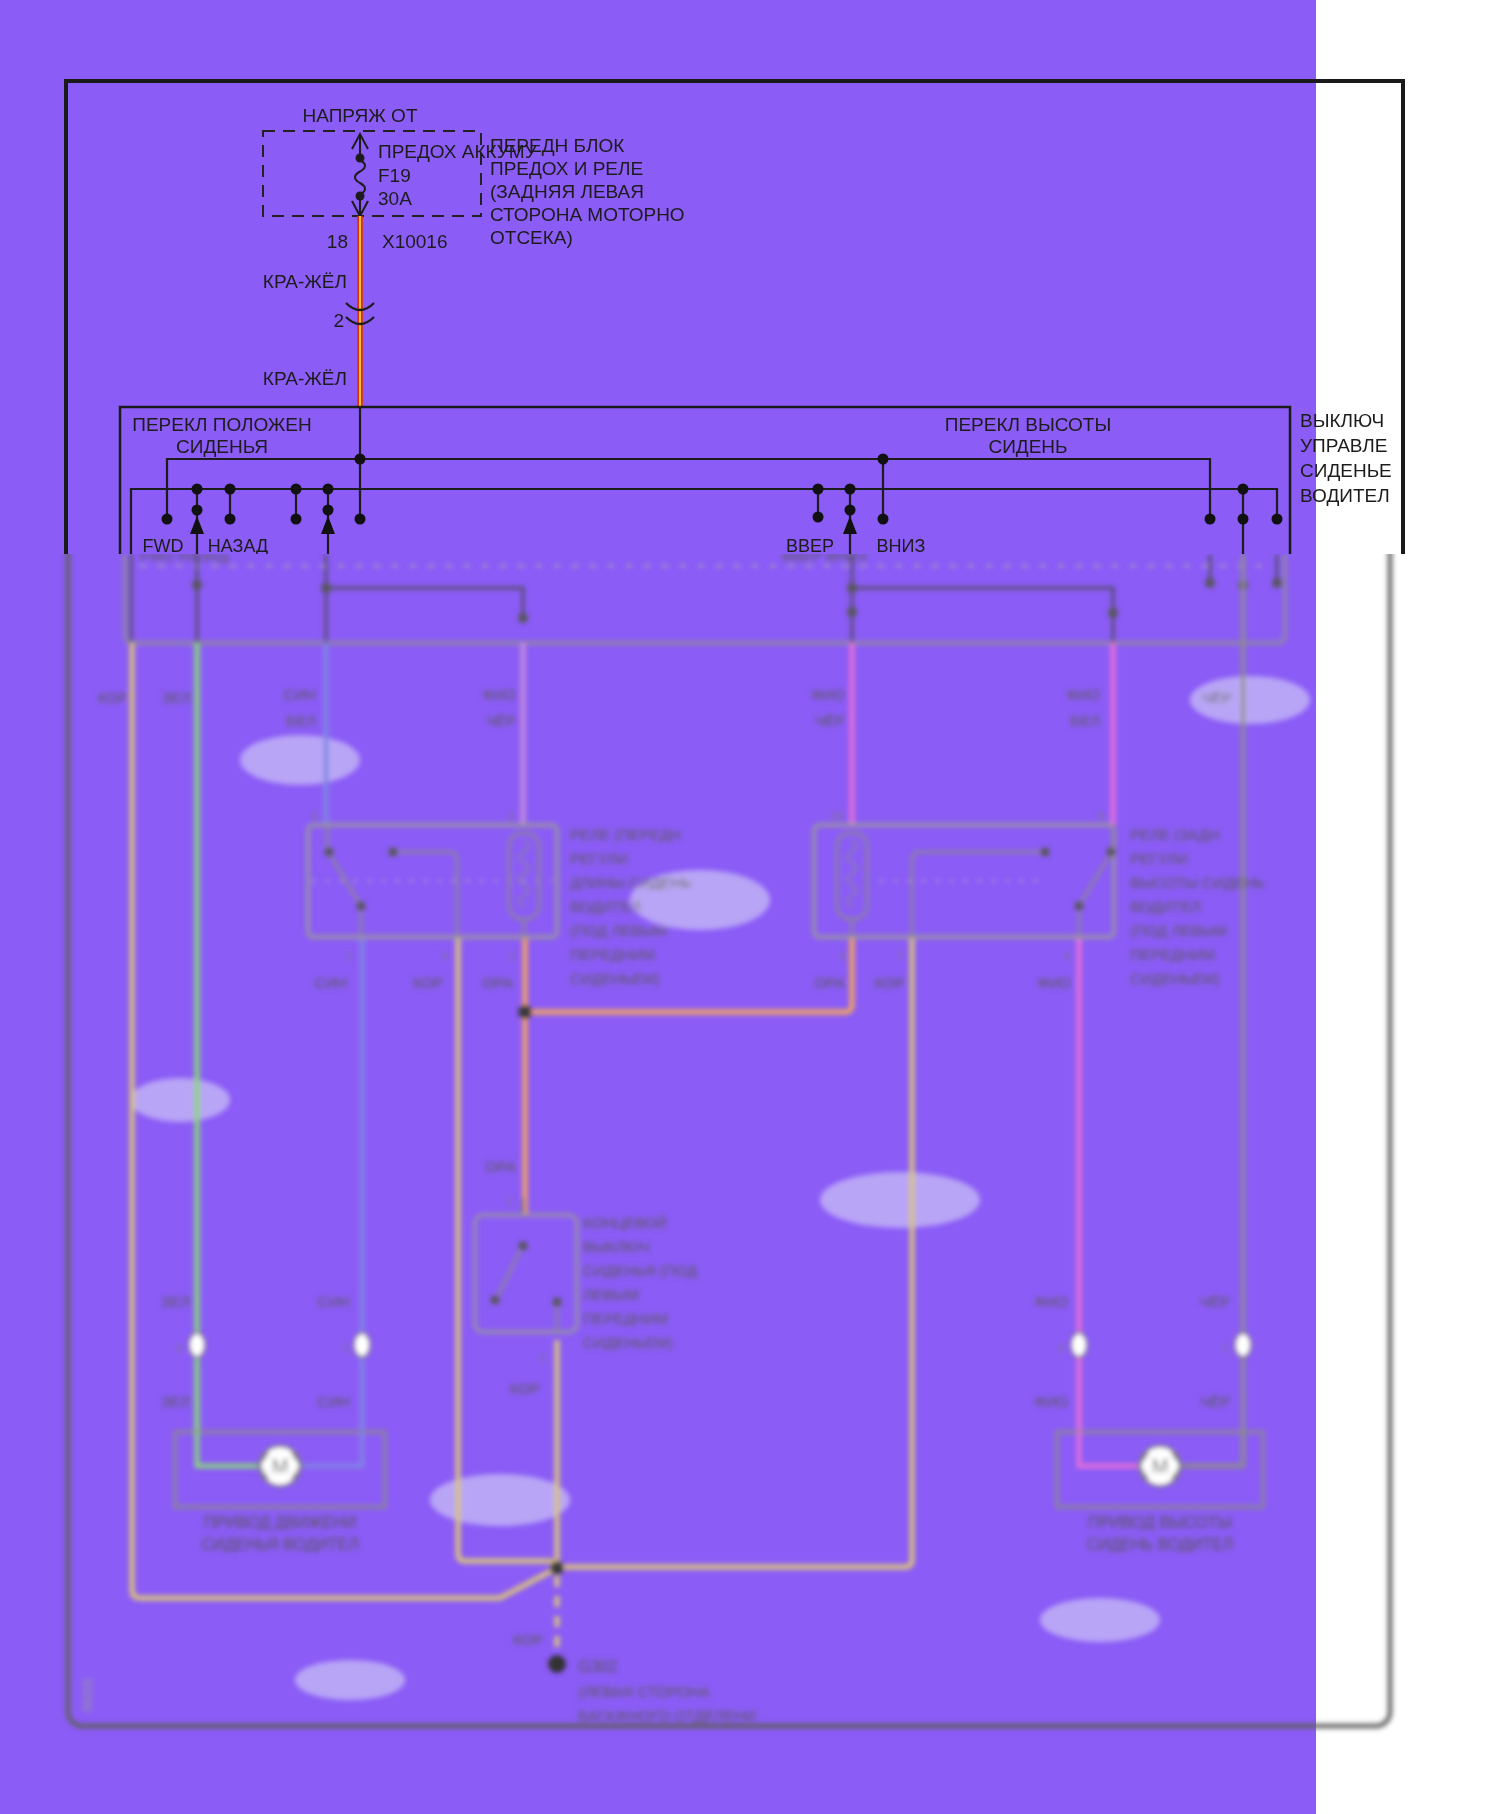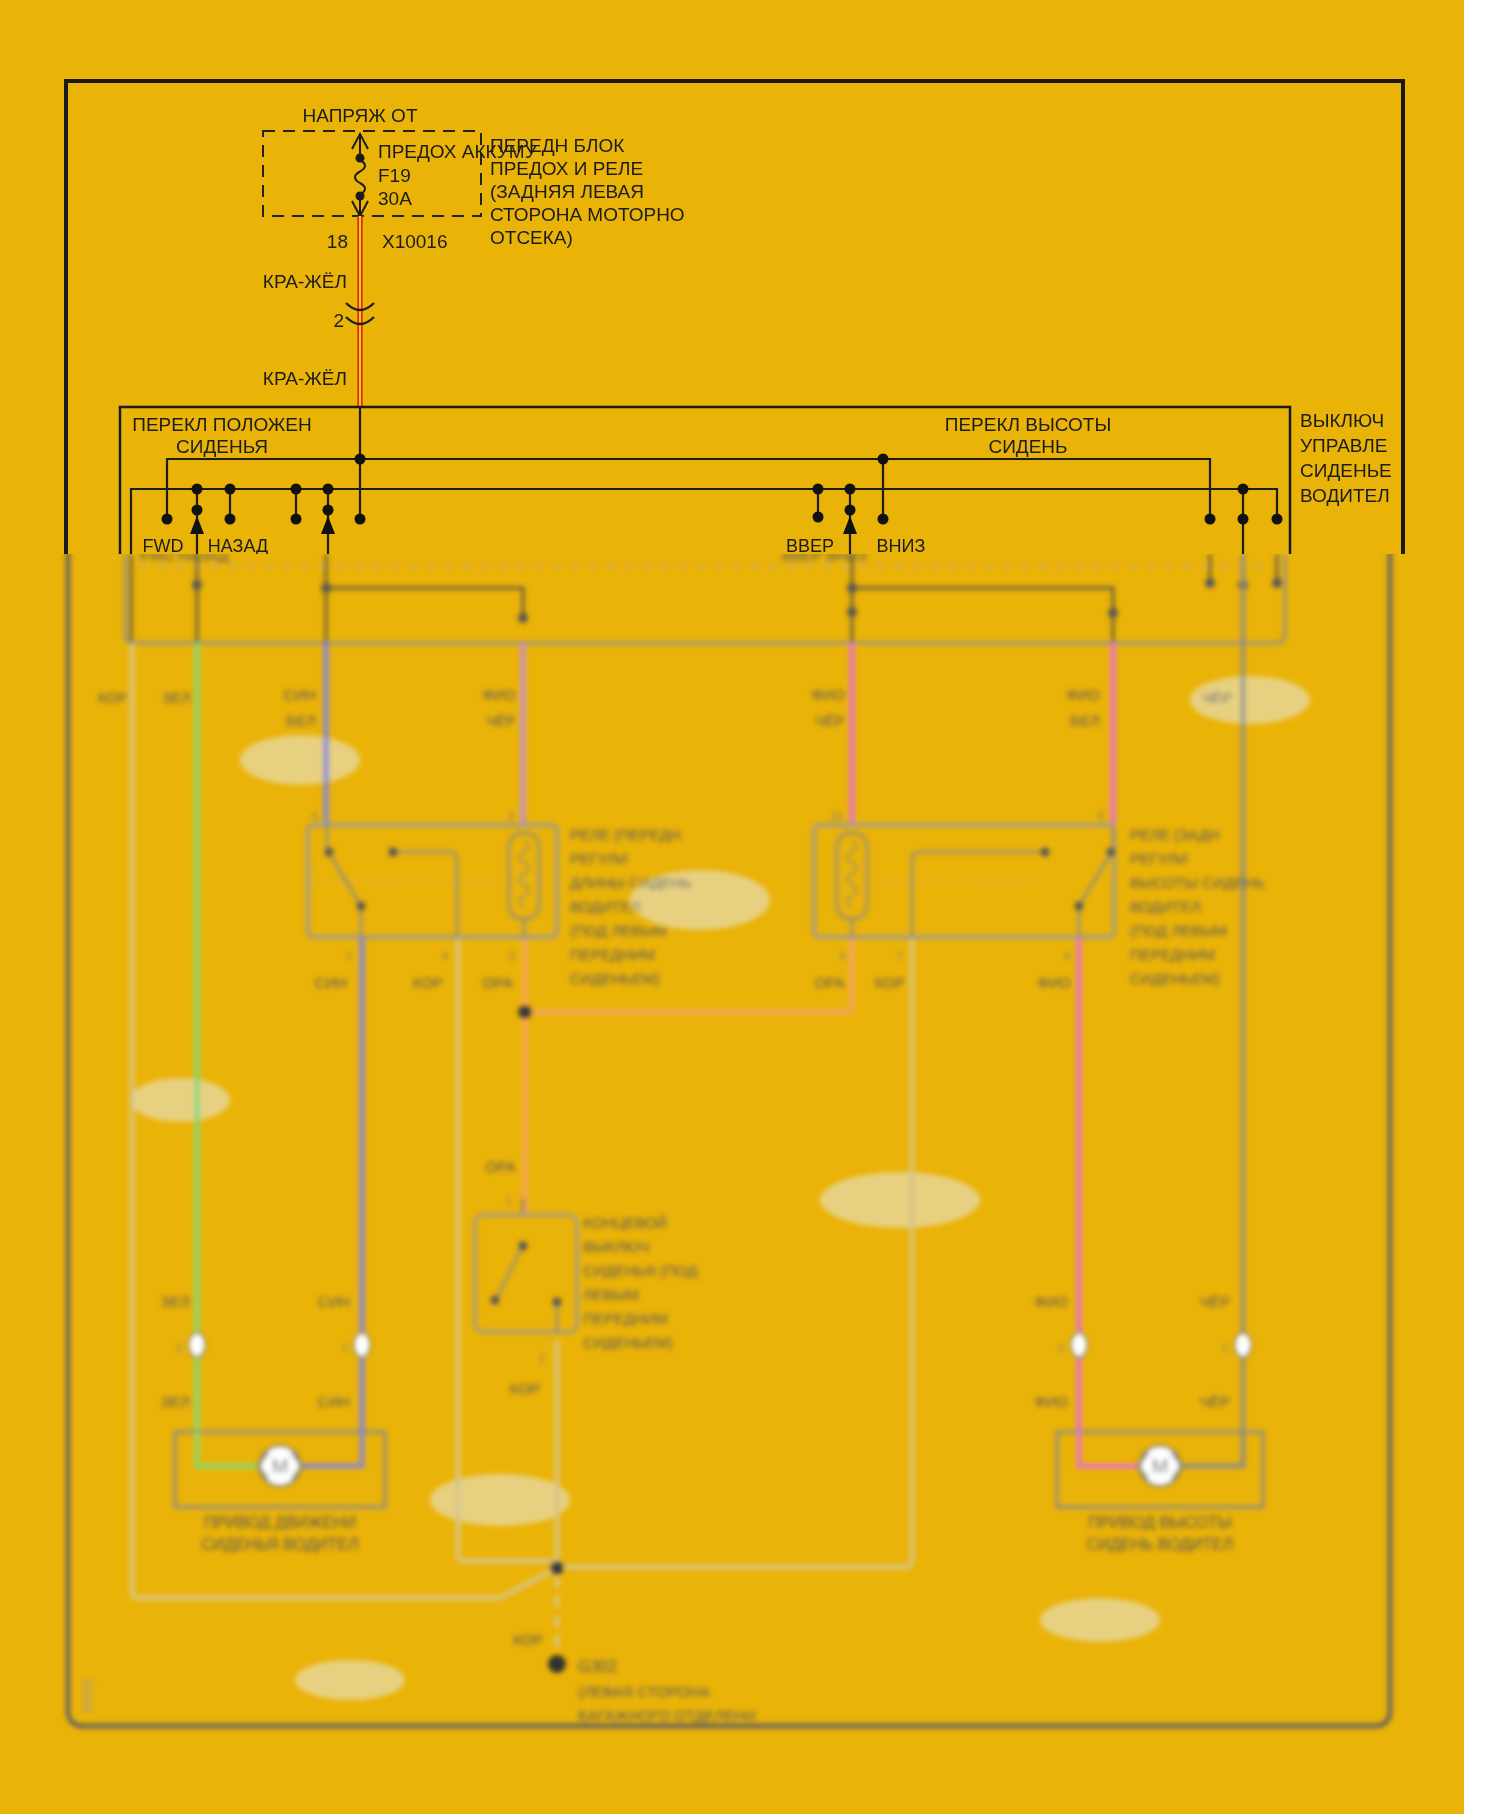--- a/index.html
+++ b/index.html
@@ -1,16 +1,16 @@
 <!DOCTYPE html>
 <html><head>
 <meta charset="utf-8">
 <style>
   html,body{margin:0;padding:0;background:#ffffff;}
-  .stage{width:1464px;height:1814px;position:relative;background:#eab308;}
+  .stage{width:1316px;height:1814px;position:relative;background:#8b5cf6;}
   svg{display:block;}
   text{font-family:"Liberation Sans","DejaVu Sans",sans-serif;fill:#1c1c1c;}
   .t19{font-size:19px;}
   .t18{font-size:18px;}
   .tb15{font-size:15px;fill:#5a5a5a;}
   .tb16{font-size:16px;fill:#555555;}
   .tpin{font-size:11px;fill:#777777;}
   .tdoc{font-size:12px;fill:#999999;}
   .mM{font-size:20px;fill:#666666;}
 </style>

